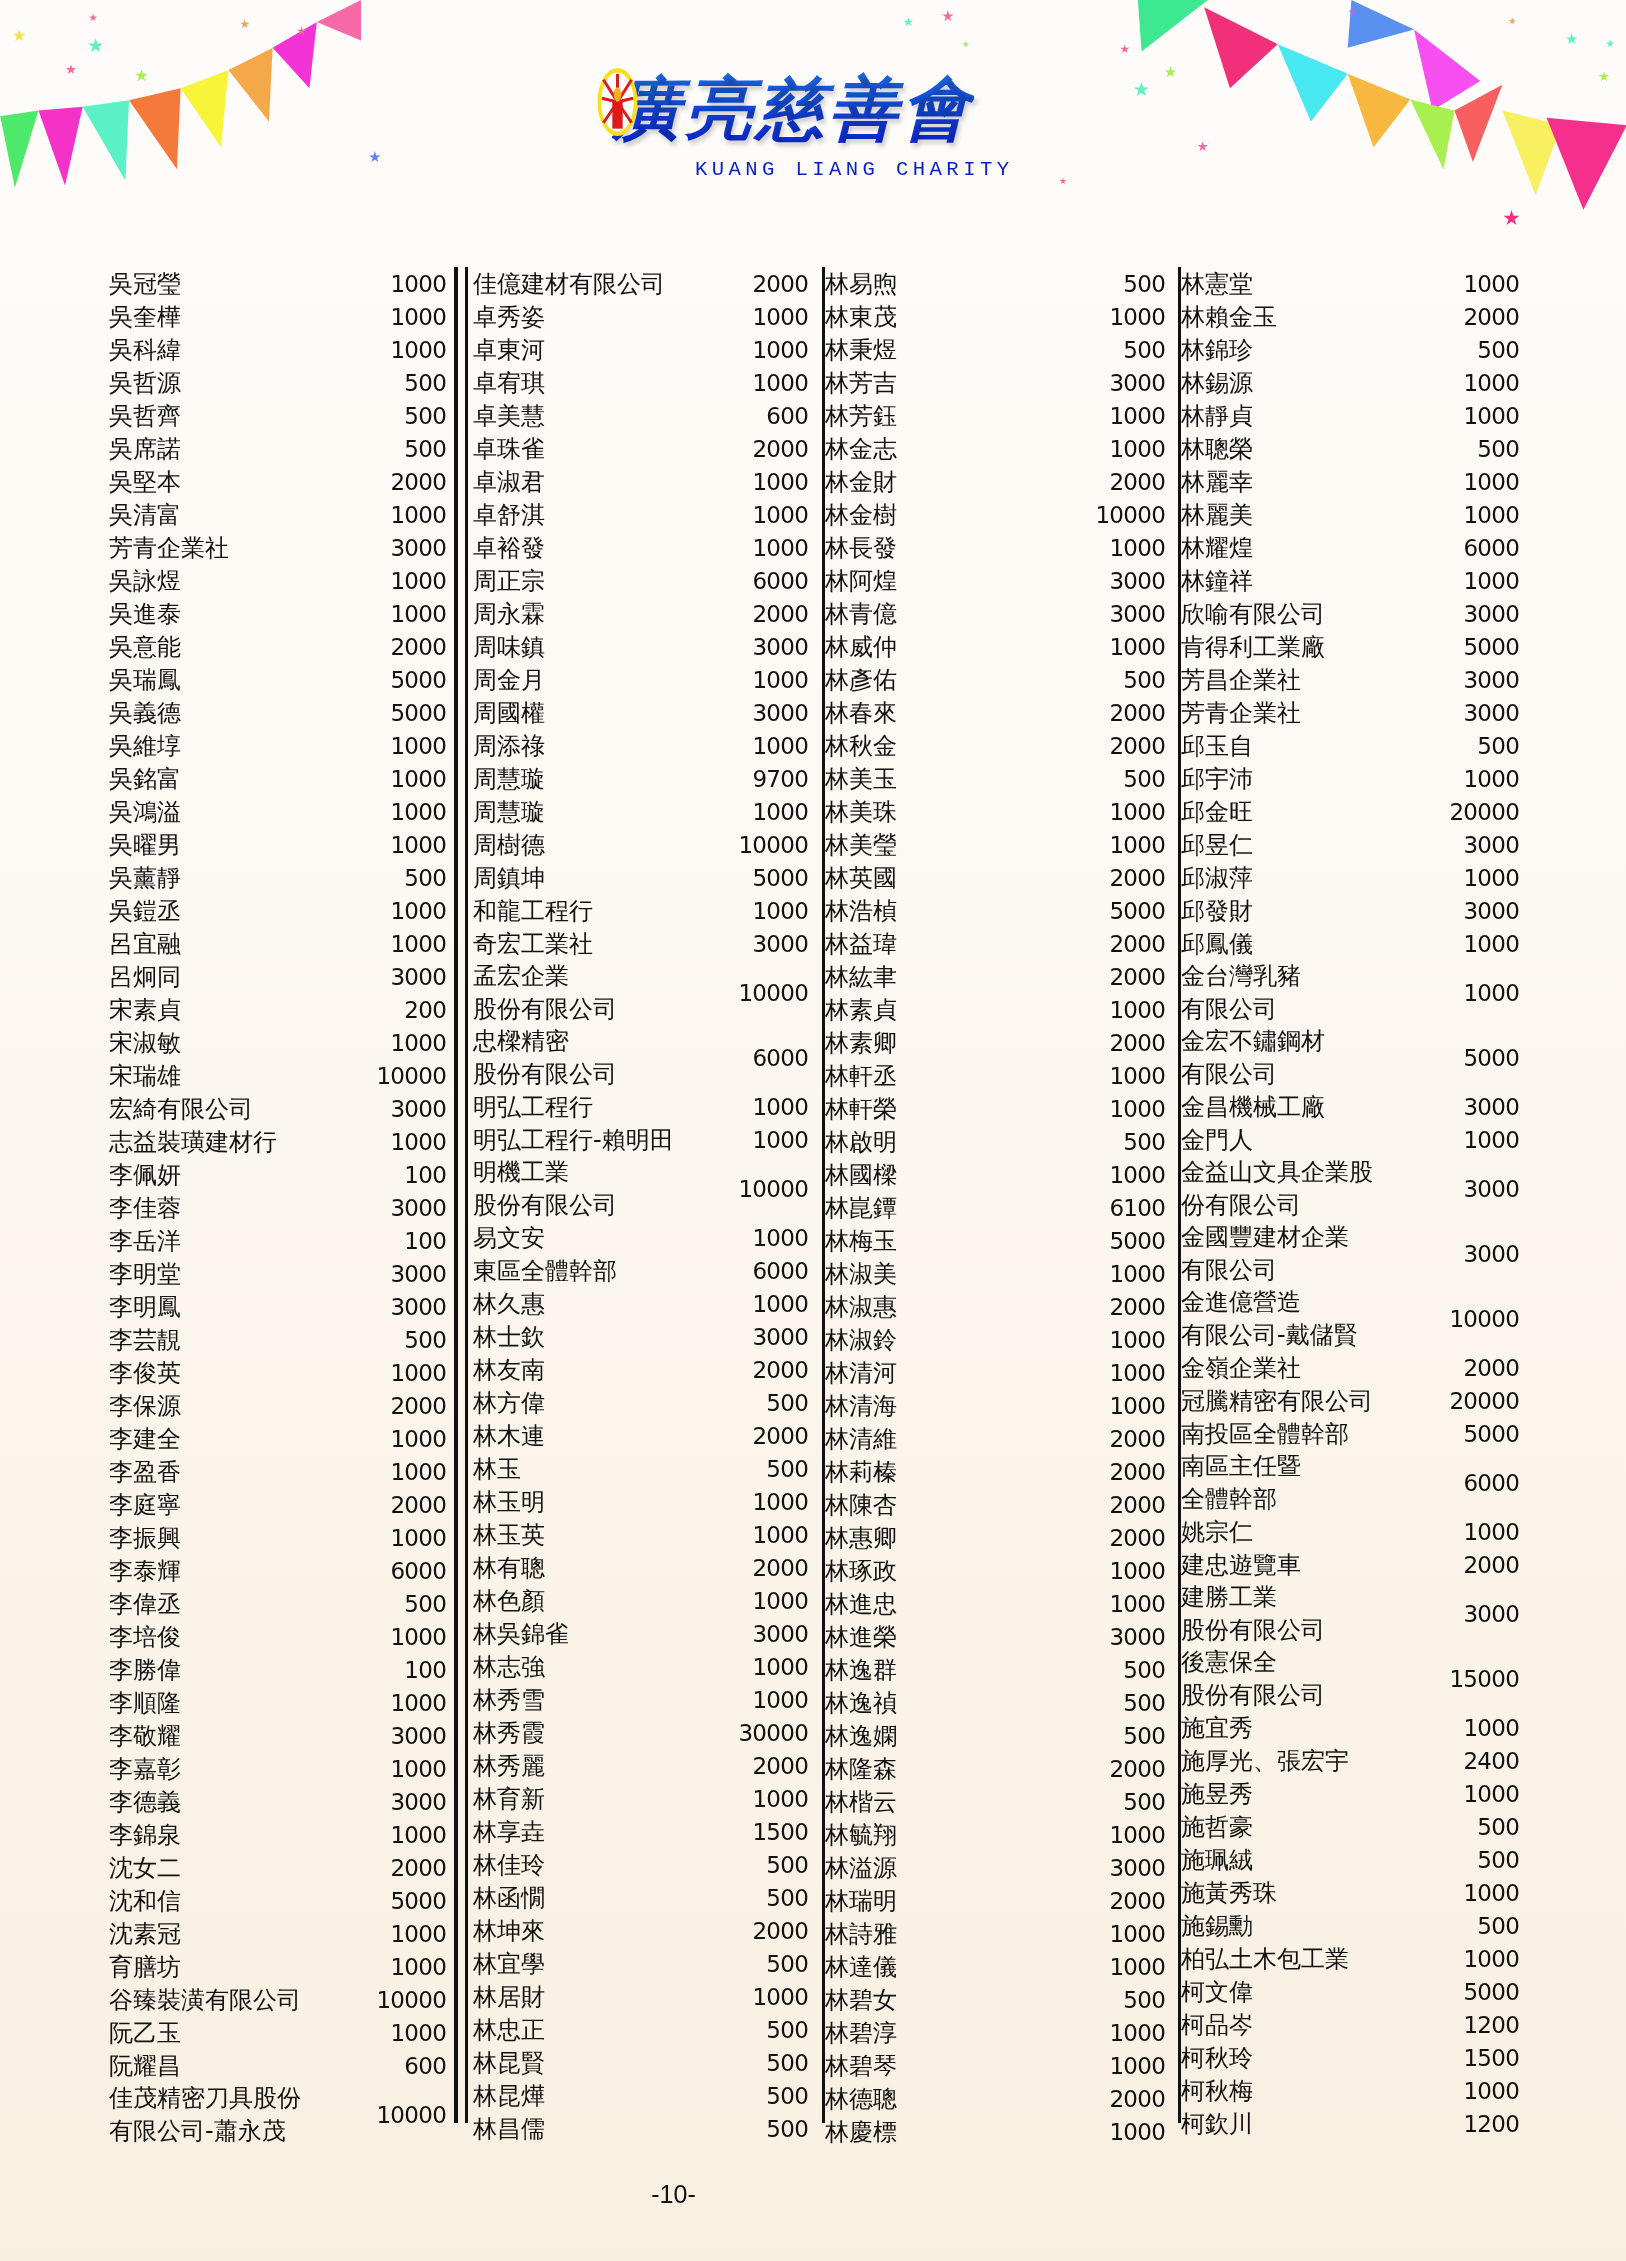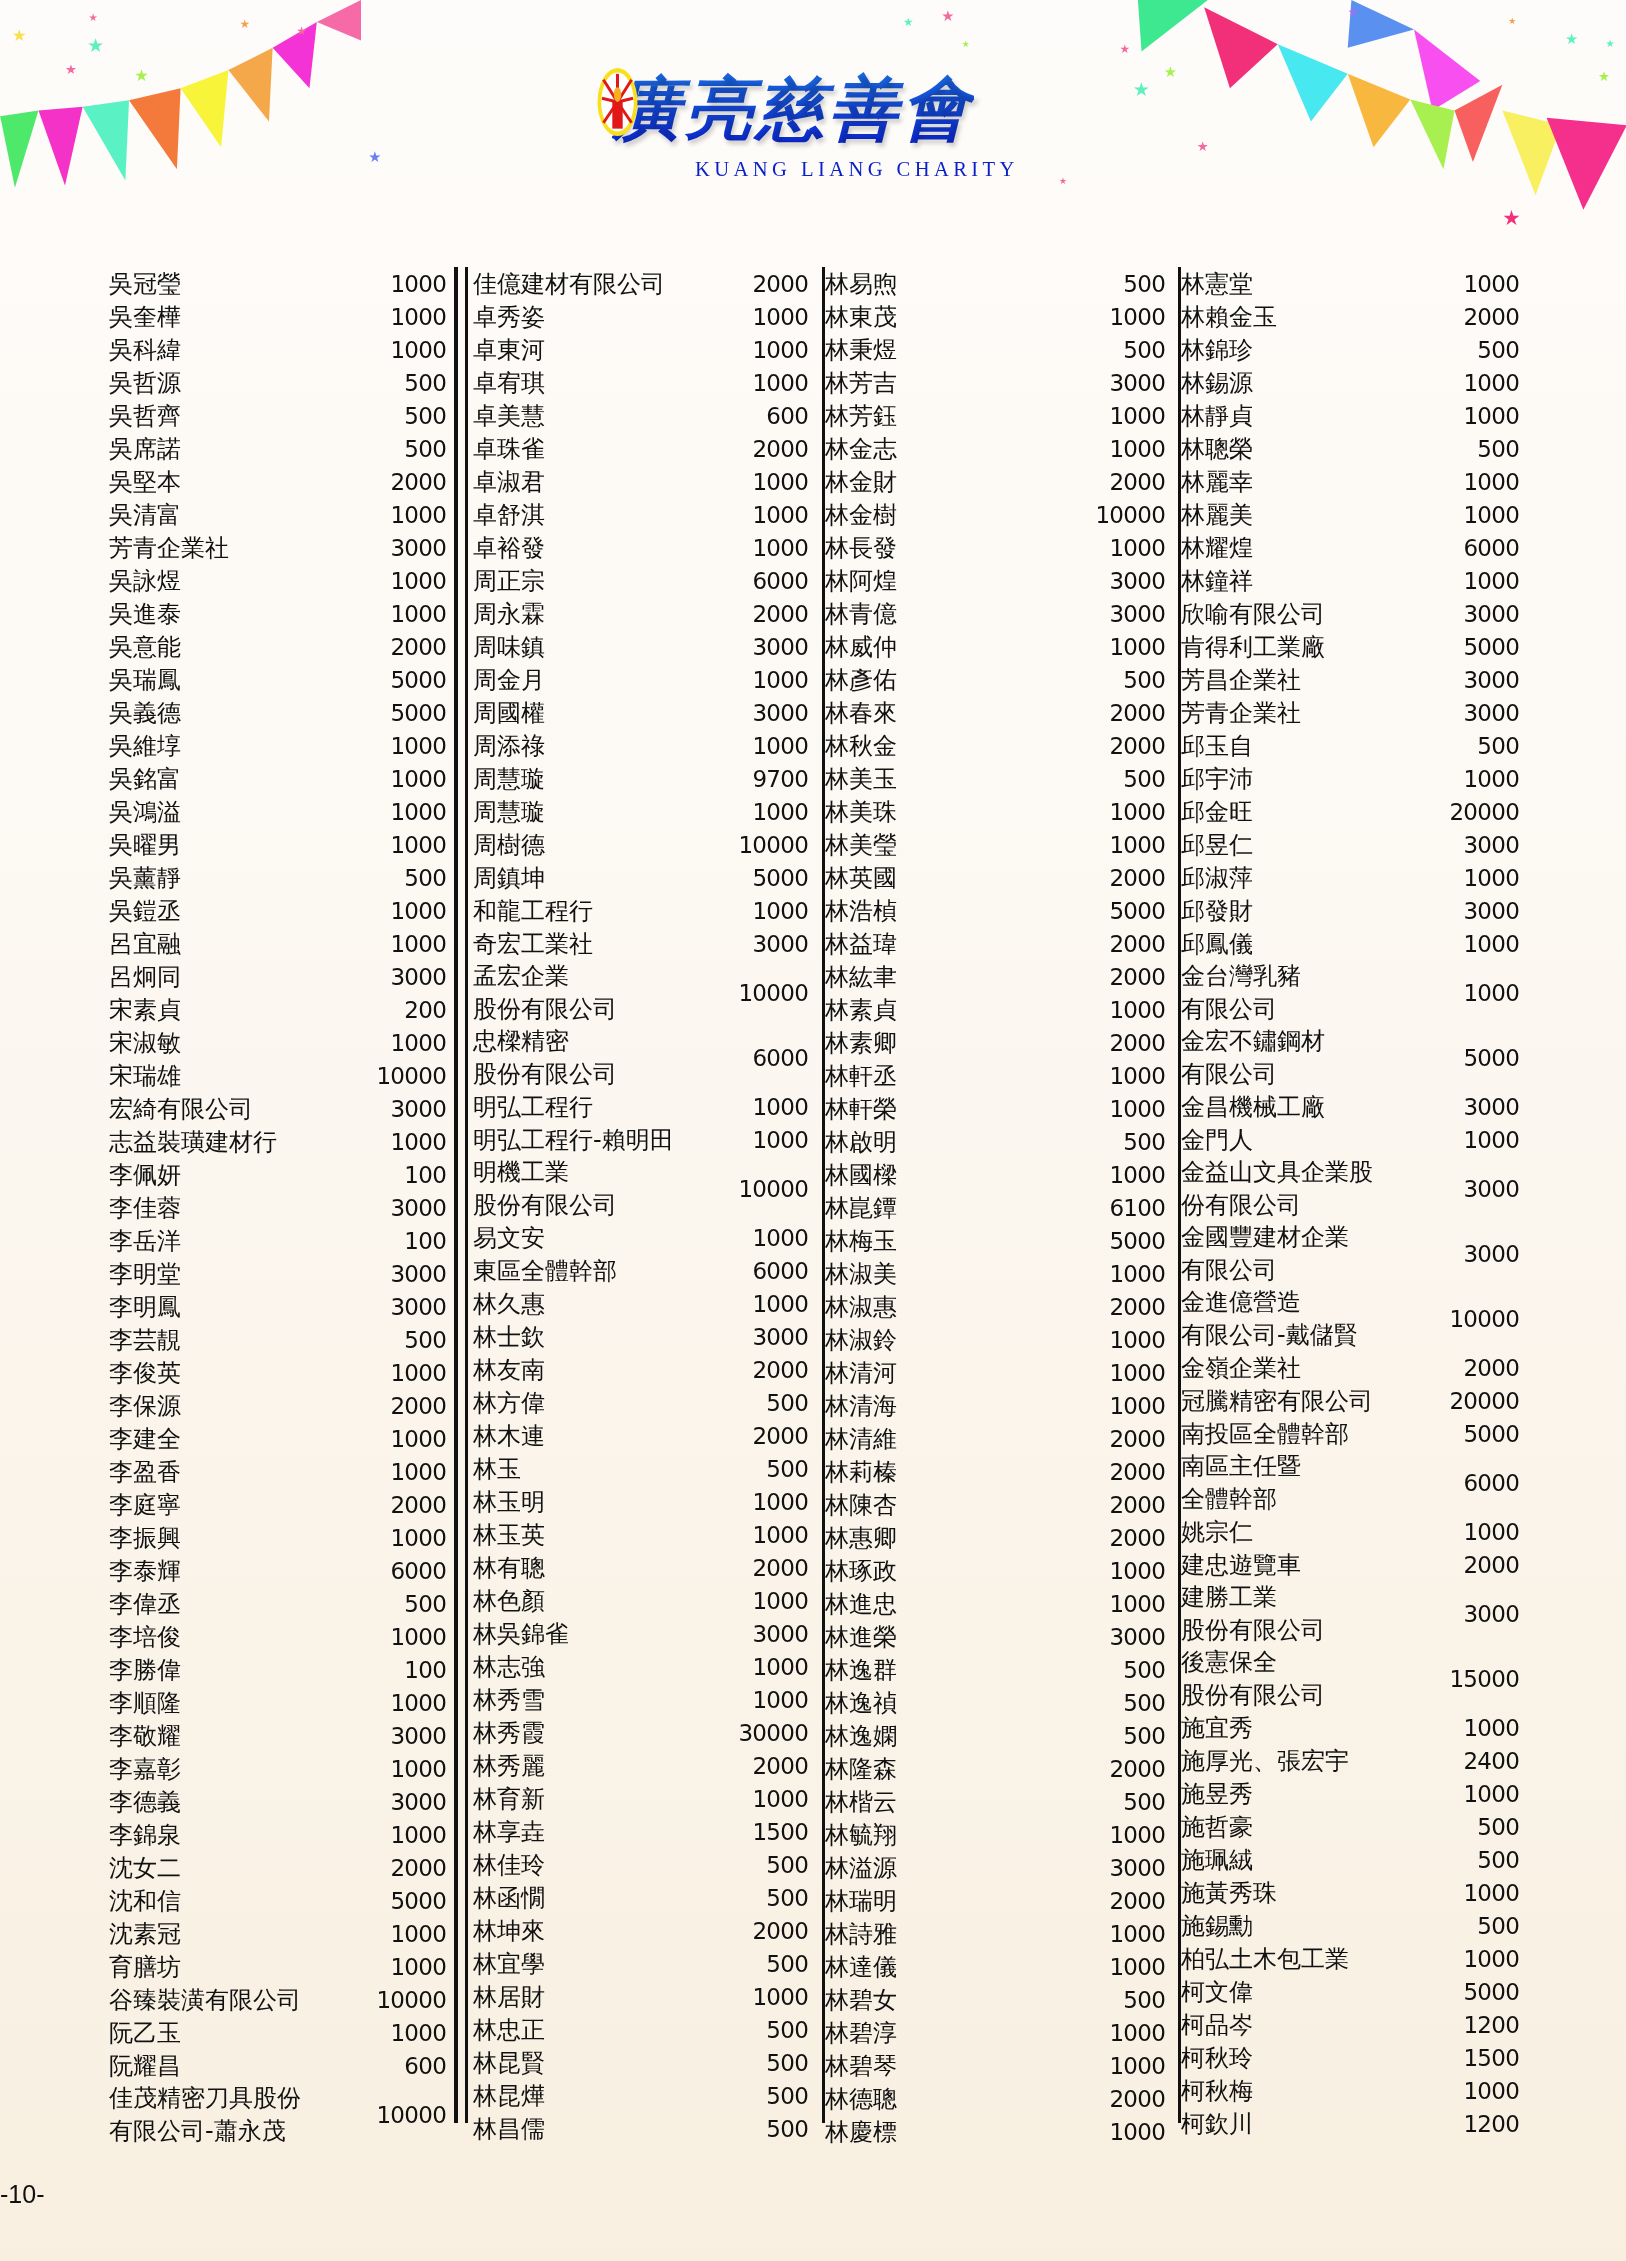--- a/index.html
+++ b/index.html
@@ -14,39 +14,39 @@
   .logo { position:absolute; left:596px; top:65px; height:88px; display:flex; align-items:center; }
   .logo-emblem { width:43px; height:74px; }
   .logo-title {
     margin-left:16px; font-family:"DejaVu Serif", serif; font-size:68px; font-weight:bold;
     letter-spacing:4.4px; color:#1a2fd6; font-style:italic;
     text-shadow: 2.2px 3.7px 4.4px rgba(0,0,0,0.18);
     background: linear-gradient(180deg,#1b6fe0 0%, #0a1fd0 100%);
     -webkit-background-clip:text; background-clip:text; -webkit-text-fill-color:transparent;
   }
   .logo-sub {
-    position:absolute; left:695px; top:158px; font-family:Liberation Serif, serif;
+    position:absolute; left:695px; top:158px; font-family:Liberation Mono, monospace;
     font-size:20.6px; letter-spacing:4.4px; color:#0a1fc8;
   }
   .table { position:absolute; left:0; top:267px; width:1460px; height:1856px; }
   .col { position:absolute; top:0; height:1856px; }
   .col.c1 { left:109px; width:340px; }
   .col.c2 { left:465px; width:343px; border-left:3.7px solid #111; }
   .col.c3 { left:822px; width:343px; border-left:3.7px solid #111; }
   .col.c4 { left:1178px; width:341px; border-left:3.7px solid #111; }
   .col.c2 .inner { padding-left:5px; }
   .col.c1 .inner { border-right:0; }
   .row { position:relative; height:33px; display:flex; align-items:center; justify-content:space-between; }
   .row.double { height:65px; }
   .name { font-size:24px; line-height:32px; white-space:nowrap; }
   .row.double .name { white-space:normal; line-height:33px; }
   .amt { font-family:"DejaVu Sans", sans-serif; font-size:23px; letter-spacing:-0.7px; text-align:right; white-space:nowrap; padding-right:2.9px; }
   .c1 .row { padding-right:0; }
   .vrule-c1 { position:absolute; left:454px; top:267px; width:3.7px; height:1856px; background:#111; }
-  .footer { position:absolute; left:0; top:2180px; width:1347px; font-size:25px; font-family:"Liberation Sans", sans-serif; }
+  .footer { position:absolute; left:0; top:2180px; width:1347px; text-align:center; font-size:25px; font-family:"Liberation Sans", sans-serif; }
 </style>
 </head>
 <body>
 
 <div class="header">
   <svg width="1627" height="243" viewBox="0 0 2209 330">
 
     <polygon points="0,158 52,150 20,255" fill="#4ee86a"></polygon>
     <polygon points="52,150 112,145 88,252" fill="#f432c8"></polygon>
     <polygon points="112,145 175,136 170,245" fill="#5af2c4"></polygon>

